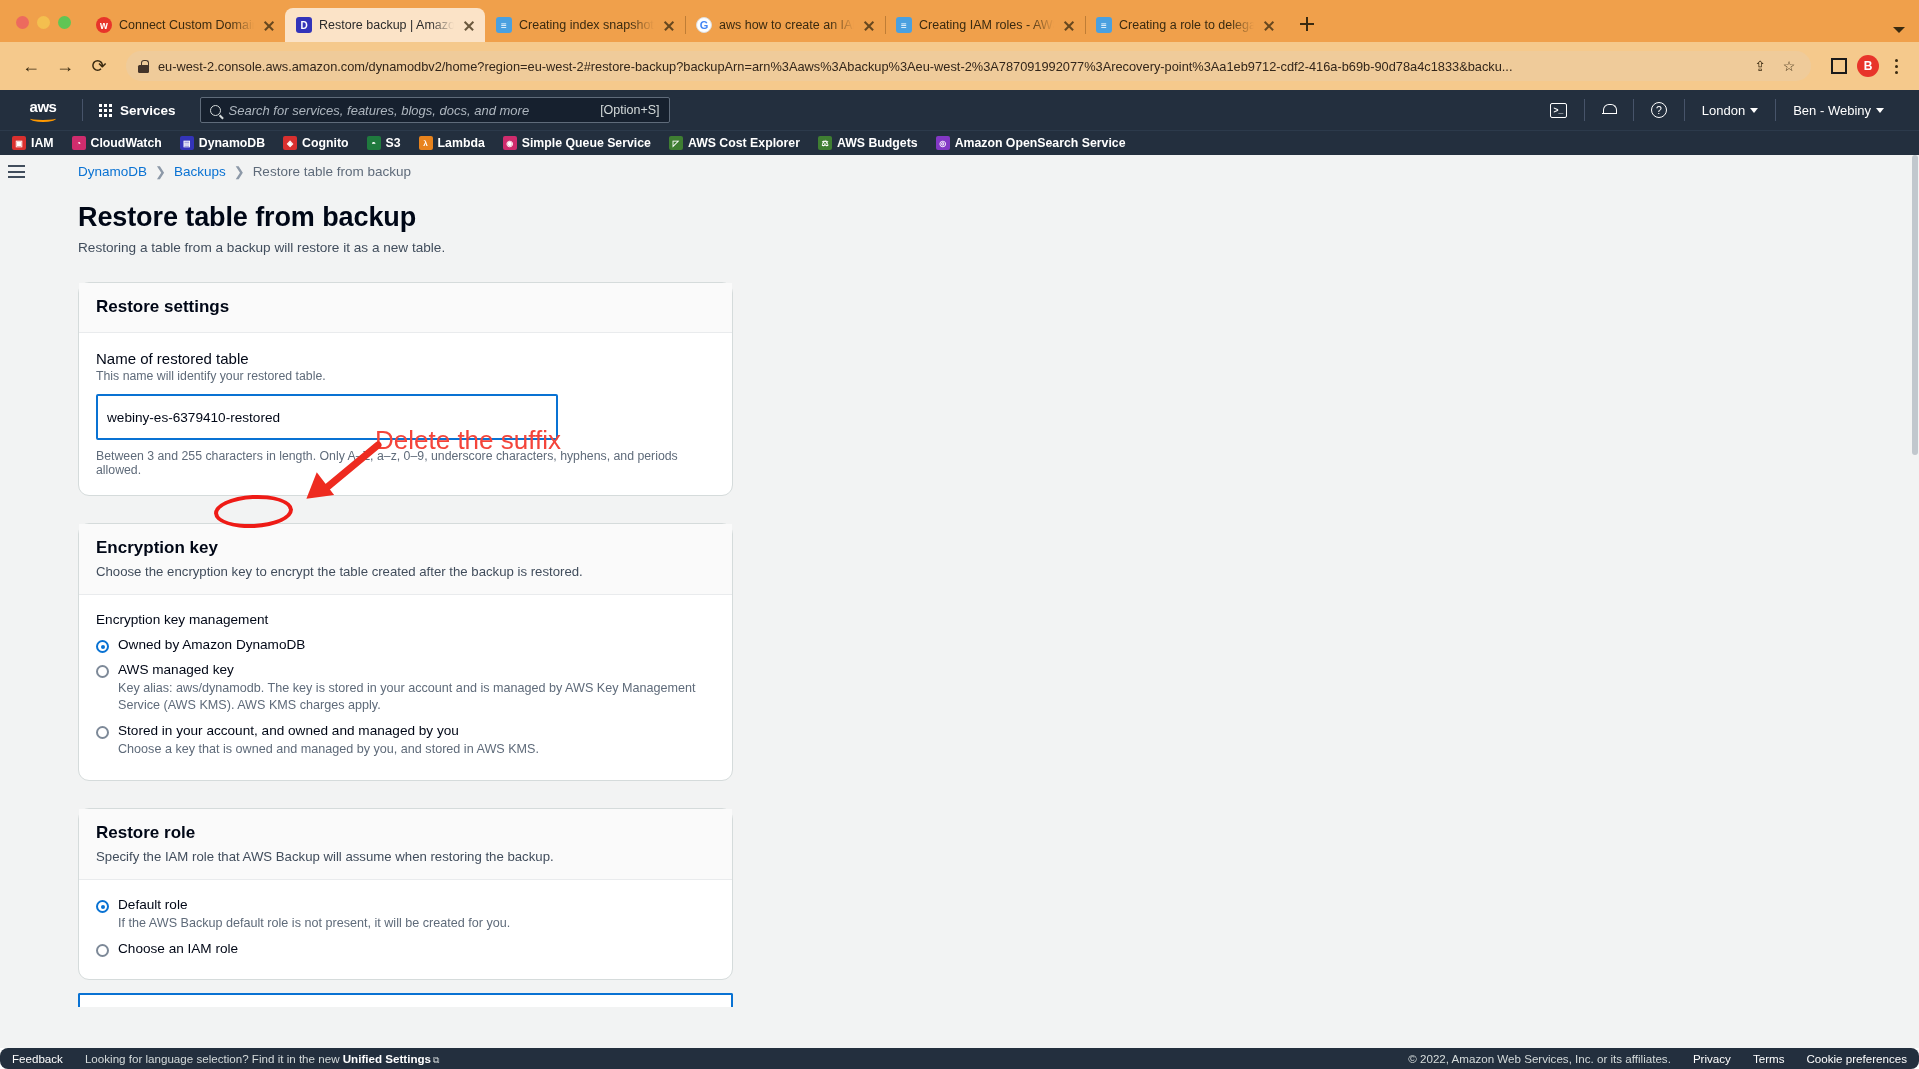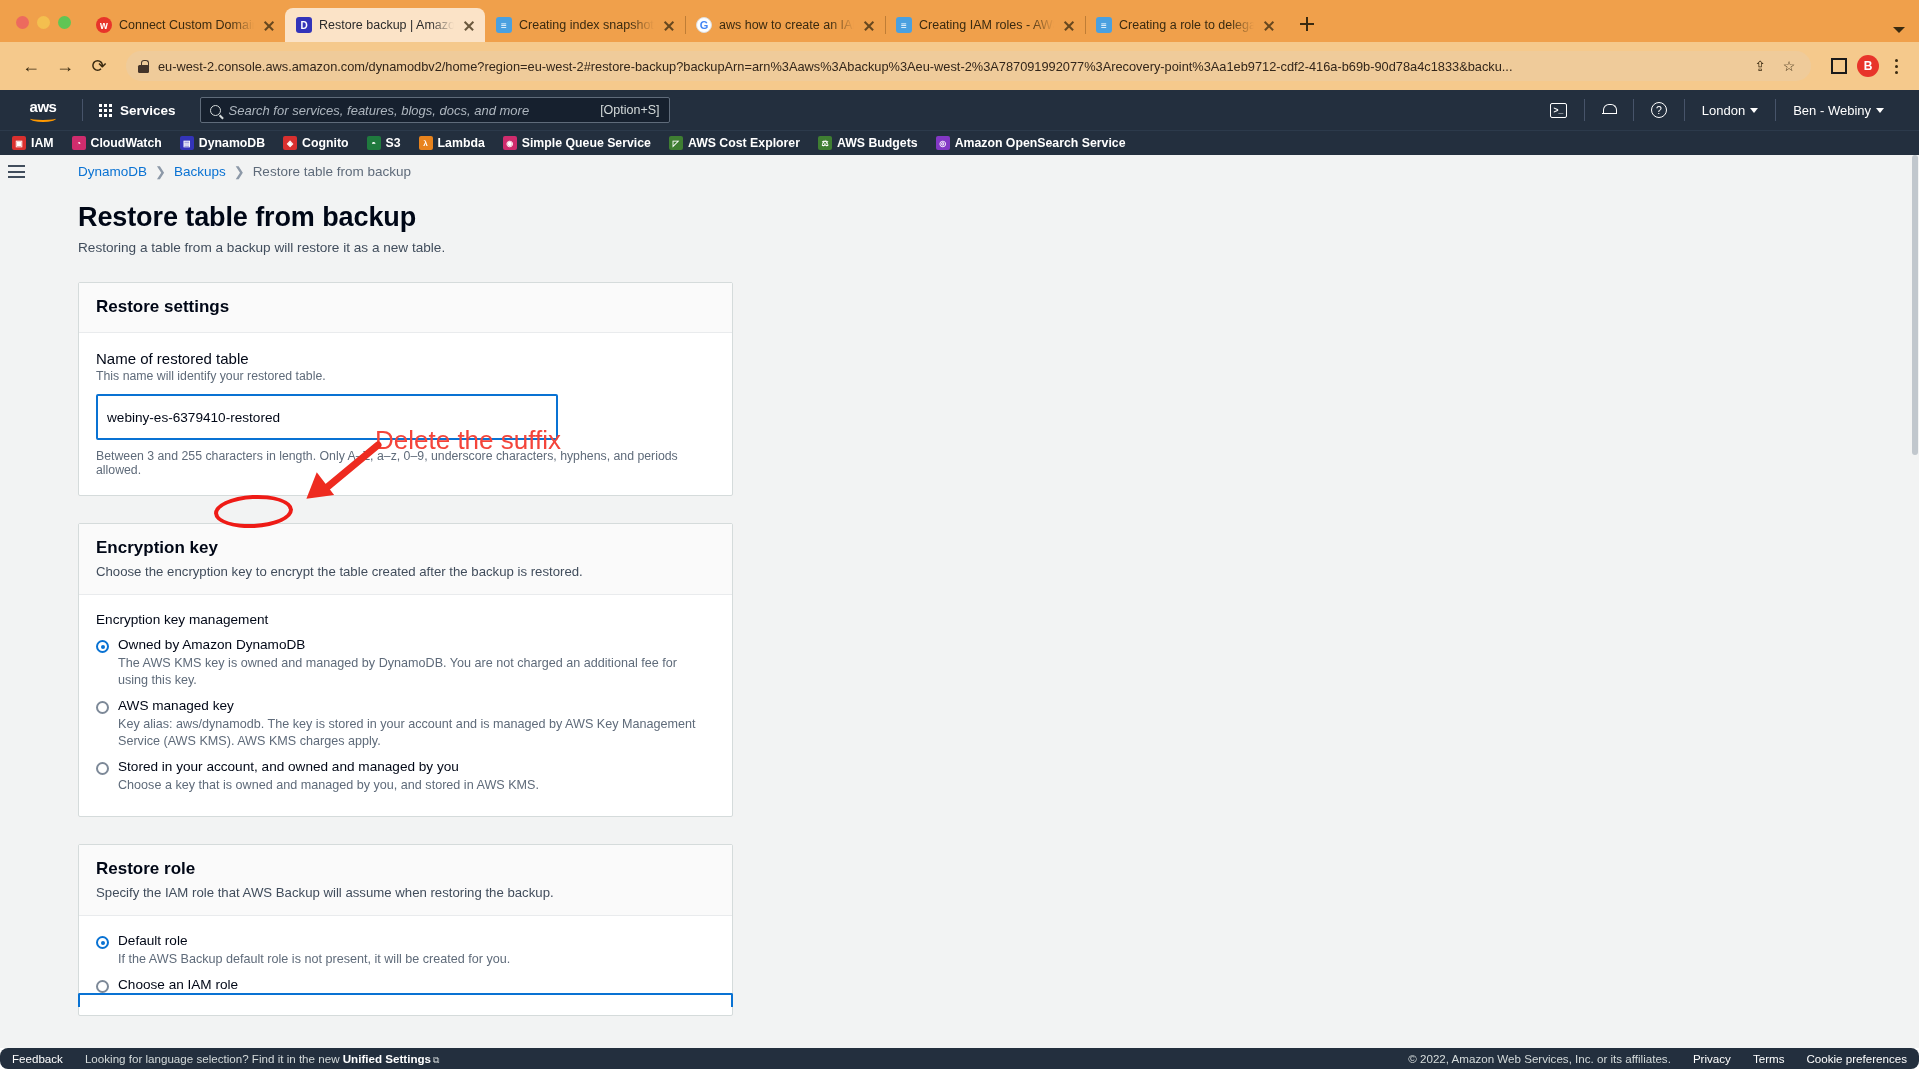--- a/index.html
+++ b/index.html
@@ -207,21 +207,21 @@
   .bc-sep { color: #8d99a8; font-size: 13px; }
   .bc-cur { color: #5f6b7a; }
 
   h1.page-title {
     font-size: 27px; font-weight: bold; color: #000716;
     margin-top: 23px; letter-spacing: -0.1px;
   }
   .page-sub { font-size: 13.6px; color: #414d5c; margin-top: 7px; }
 
   .card {
-    background: #ffffff; border: 1px solid #d5dbdb; border-radius: 2px;
+    background: #ffffff; border: 1px solid #d5dbdb; border-radius: 11px;
     width: 655px; margin-top: 27px;
   }
   .card-hd {
     background: #fafafa; border-bottom: 1px solid #e9ebed;
     padding: 14px 17px 15px 17px;
   }
   .card-hd.no-border { border-bottom: none; }
   .card-hd h2 { font-size: 17px; font-weight: bold; color: #000716; }
   .card-hd .desc { font-size: 13.2px; color: #414d5c; margin-top: 6px; }
   .card-bd { padding: 17px 17px 18px 17px; }
@@ -503,21 +503,20 @@
           <h2>Encryption key</h2>
           <div class="desc">Choose the encryption key to encrypt the table created after the backup is restored.</div>
         </div>
         <div class="card-bd">
           <div class="group-label">Encryption key management</div>
 
           <div class="radio-row">
             <span class="radio checked"></span>
             <span class="radio-txt">
               <span class="rt" style="display:block">Owned by Amazon DynamoDB</span>
-              <span class="rd" style="display:block">The AWS KMS key is owned and managed by DynamoDB. You are not charged an additional fee for using this key.</span>
             </span>
           </div>
 
           <div class="radio-row">
             <span class="radio"></span>
             <span class="radio-txt">
               <span class="rt" style="display:block">AWS managed key</span>
               <span class="rd" style="display:block">Key alias: aws/dynamodb. The key is stored in your account and is managed by AWS Key Management Service (AWS KMS). AWS KMS charges apply.</span>
             </span>
           </div>

